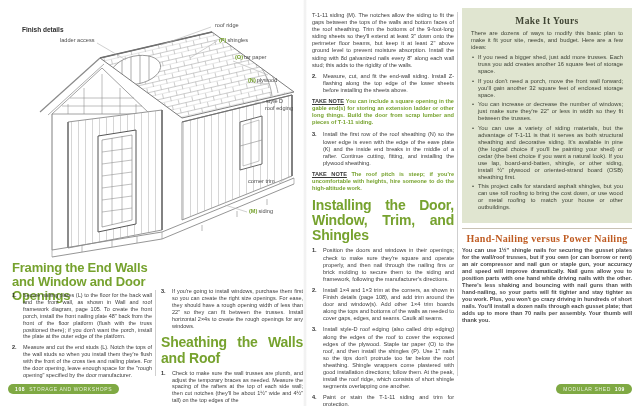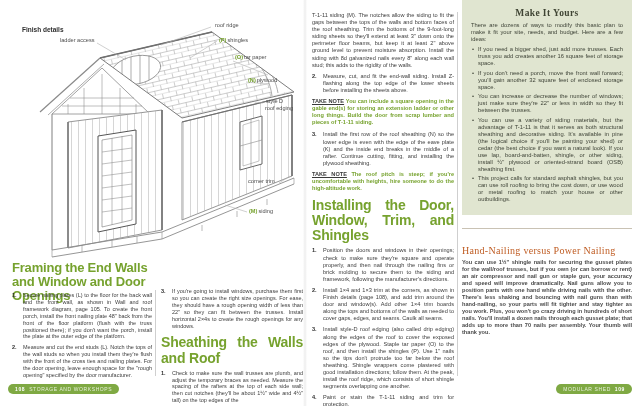--- a/index.html
+++ b/index.html
@@ -35,22 +35,22 @@
   
   .sidebar{position:absolute;background:var(--sidebar-bg);padding:8px 9px 9px 9px;box-sizing:border-box;}
   .sidebar h3{margin:0 0 4px 0;text-align:center;font-family:"Liberation Serif","DejaVu Serif",serif;
     font-size:9.5px;color:#3f4433;letter-spacing:0.4px;font-weight:bold;}
   .sidebar p,.sidebar .bullet{font-size:5.8px;line-height:7px;text-align:justify;color:#3d4236;}
   .sidebar p{margin:0 0 3px 0;}
   .bullet{position:relative;padding-left:7px;margin-bottom:2.5px;}
   .bullet::before{content:"\2022";position:absolute;left:1px;top:0;}
   
   .handnail{position:absolute;border-top:1px solid #c9c2b4;padding-top:4px;box-sizing:border-box;}
-  .handnail h3{margin:12px 0 3px 0;font-family:"Liberation Serif","DejaVu Serif",serif;font-size:10px;
-    color:var(--heading-orange);letter-spacing:0.3px;font-weight:normal;}
+  .handnail h3{margin:0 0 3px 0;font-family:"Liberation Serif","DejaVu Serif",serif;font-size:10px;
+    color:var(--heading-orange);letter-spacing:0.3px;font-weight:bold;text-align:center;}
   .handnail p{margin:0;font-size:5.6px;line-height:7px;font-weight:bold;color:#4a4a4a;text-align:justify;}
   
   .footer-pill{position:absolute;display:inline-flex;align-items:center;gap:4px;background:var(--footer-green);
     border-radius:5px;padding:2px 7px;font-size:5px;letter-spacing:0.6px;}
   .footer-pill .pg{font-weight:bold;color:#ffffff;}
   .footer-pill .ft{color:rgba(255,255,255,0.8);}
 </style>
 </head>
 <body>
 
@@ -191,21 +191,21 @@
       <p class="note"><span class="note-label">TAKE NOTE</span> <span class="note-text">The roof pitch is steep; if you're uncomfortable with heights, hire someone to do the high-altitude work.</span></p>
       <h2 class="sec-h inflow" style="font-size:14px;">Installing the Door, Window, Trim, and Shingles</h2>
       <div class="item"><span class="num">1.</span><span>Position the doors and windows in their openings; check to make sure they're square and operate properly, and then nail through the nailing fins or brick molding to secure them to the siding and framework, following the manufacturer's directions.</span></div>
       <div class="item"><span class="num">2.</span><span>Install 1×4 and 1×3 trim at the corners, as shown in Finish details (page 108), and add trim around the door and window(s). Add other 1×4 trim boards along the tops and bottoms of the walls as needed to cover gaps, edges, and seams. Caulk all seams.</span></div>
       <div class="item"><span class="num">3.</span><span>Install style-D roof edging (also called drip edging) along the edges of the roof to cover the exposed edges of the plywood. Staple tar paper (O) to the roof, and then install the shingles (P). Use 1" nails so the tips don't protrude too far below the roof sheathing. Shingle wrappers come plastered with good installation directions; follow them. At the peak, install the roof ridge, which consists of short shingle segments overlapping one another.</span></div>
       <div class="item"><span class="num">4.</span><span>Paint or stain the T-1-11 siding and trim for protection.</span></div>
     </div>
 
     <div class="vrule" style="left:457px;top:12px;height:364px;"></div>
 
-    <div class="sidebar" style="left:462px;top:0;width:170px;">
+    <div class="sidebar" style="left:462px;top:8px;width:170px;">
       <h3>Make It Yours</h3>
       <p>There are dozens of ways to modify this basic plan to make it fit your site, needs, and budget. Here are a few ideas:</p>
       <div class="bullet"><span>If you need a bigger shed, just add more trusses. Each truss you add creates another 16 square feet of storage space.</span></div>
       <div class="bullet"><span>If you don't need a porch, move the front wall forward; you'll gain another 32 square feet of enclosed storage space.</span></div>
       <div class="bullet"><span>You can increase or decrease the number of windows; just make sure they're 22" or less in width so they fit between the trusses.</span></div>
       <div class="bullet"><span>You can use a variety of siding materials, but the advantage of T-1-11 is that it serves as both structural sheathing and decorative siding. It's available in pine (the logical choice if you'll be painting your shed) or cedar (the best choice if you want a natural look). If you use lap, board-and-batten, shingle, or other siding, install ½" plywood or oriented-strand board (OSB) sheathing first.</span></div>
       <div class="bullet"><span>This project calls for standard asphalt shingles, but you can use roll roofing to bring the cost down, or use wood or metal roofing to match your house or other outbuildings.</span></div>
     </div>
 
     <div class="handnail" style="left:462px;top:228px;width:170px;">

